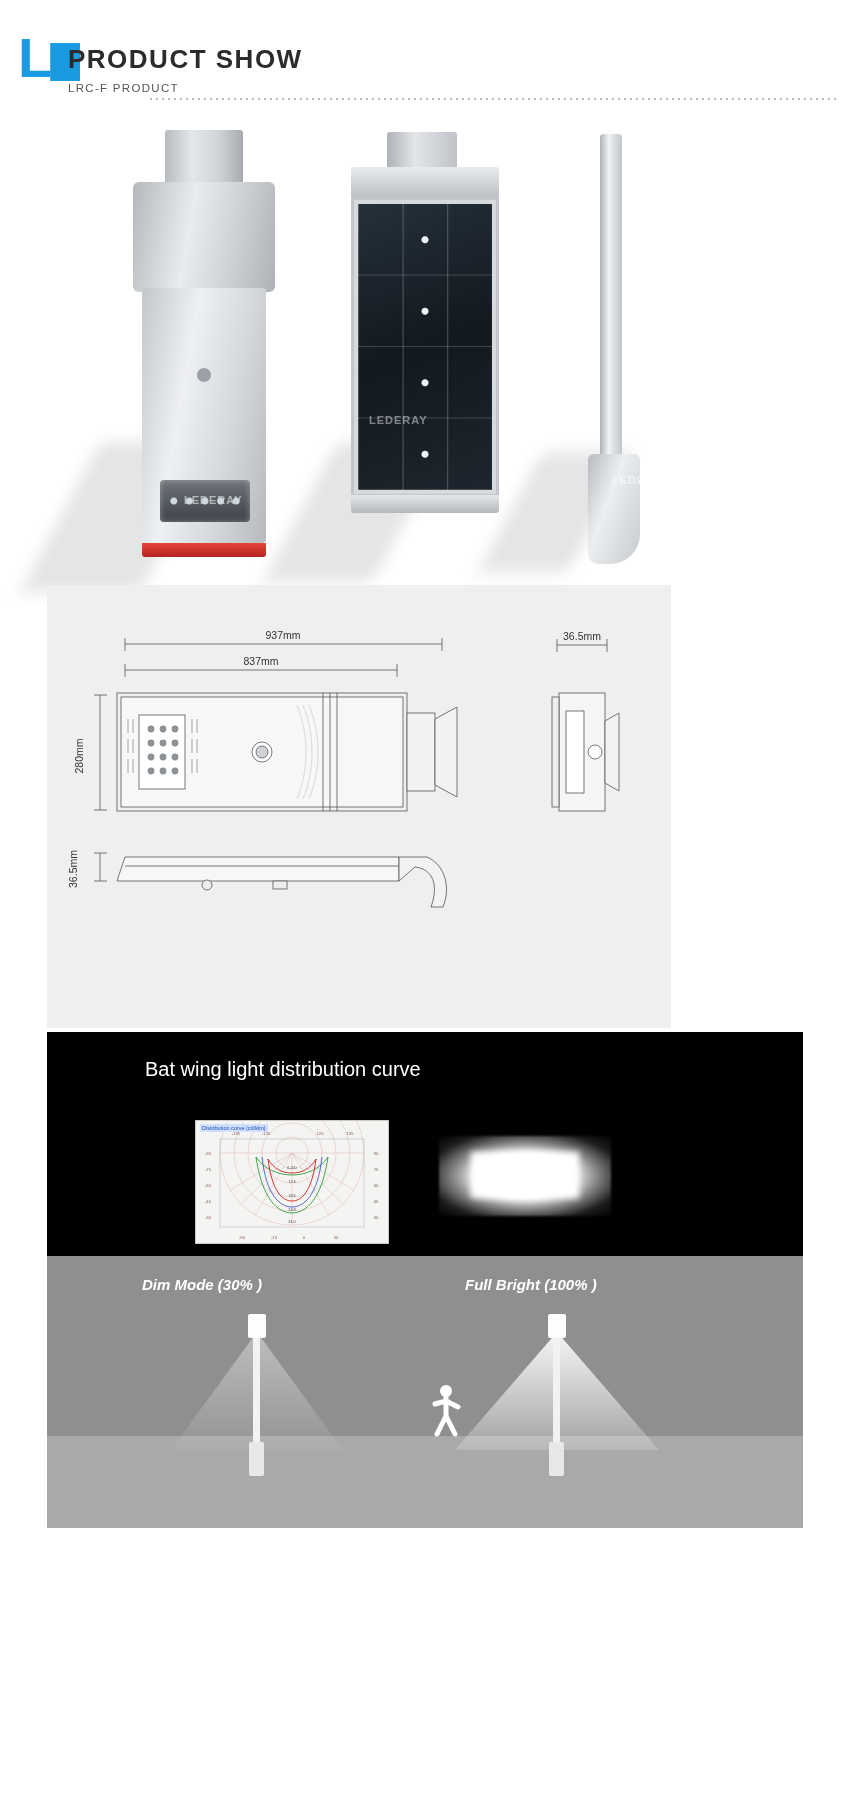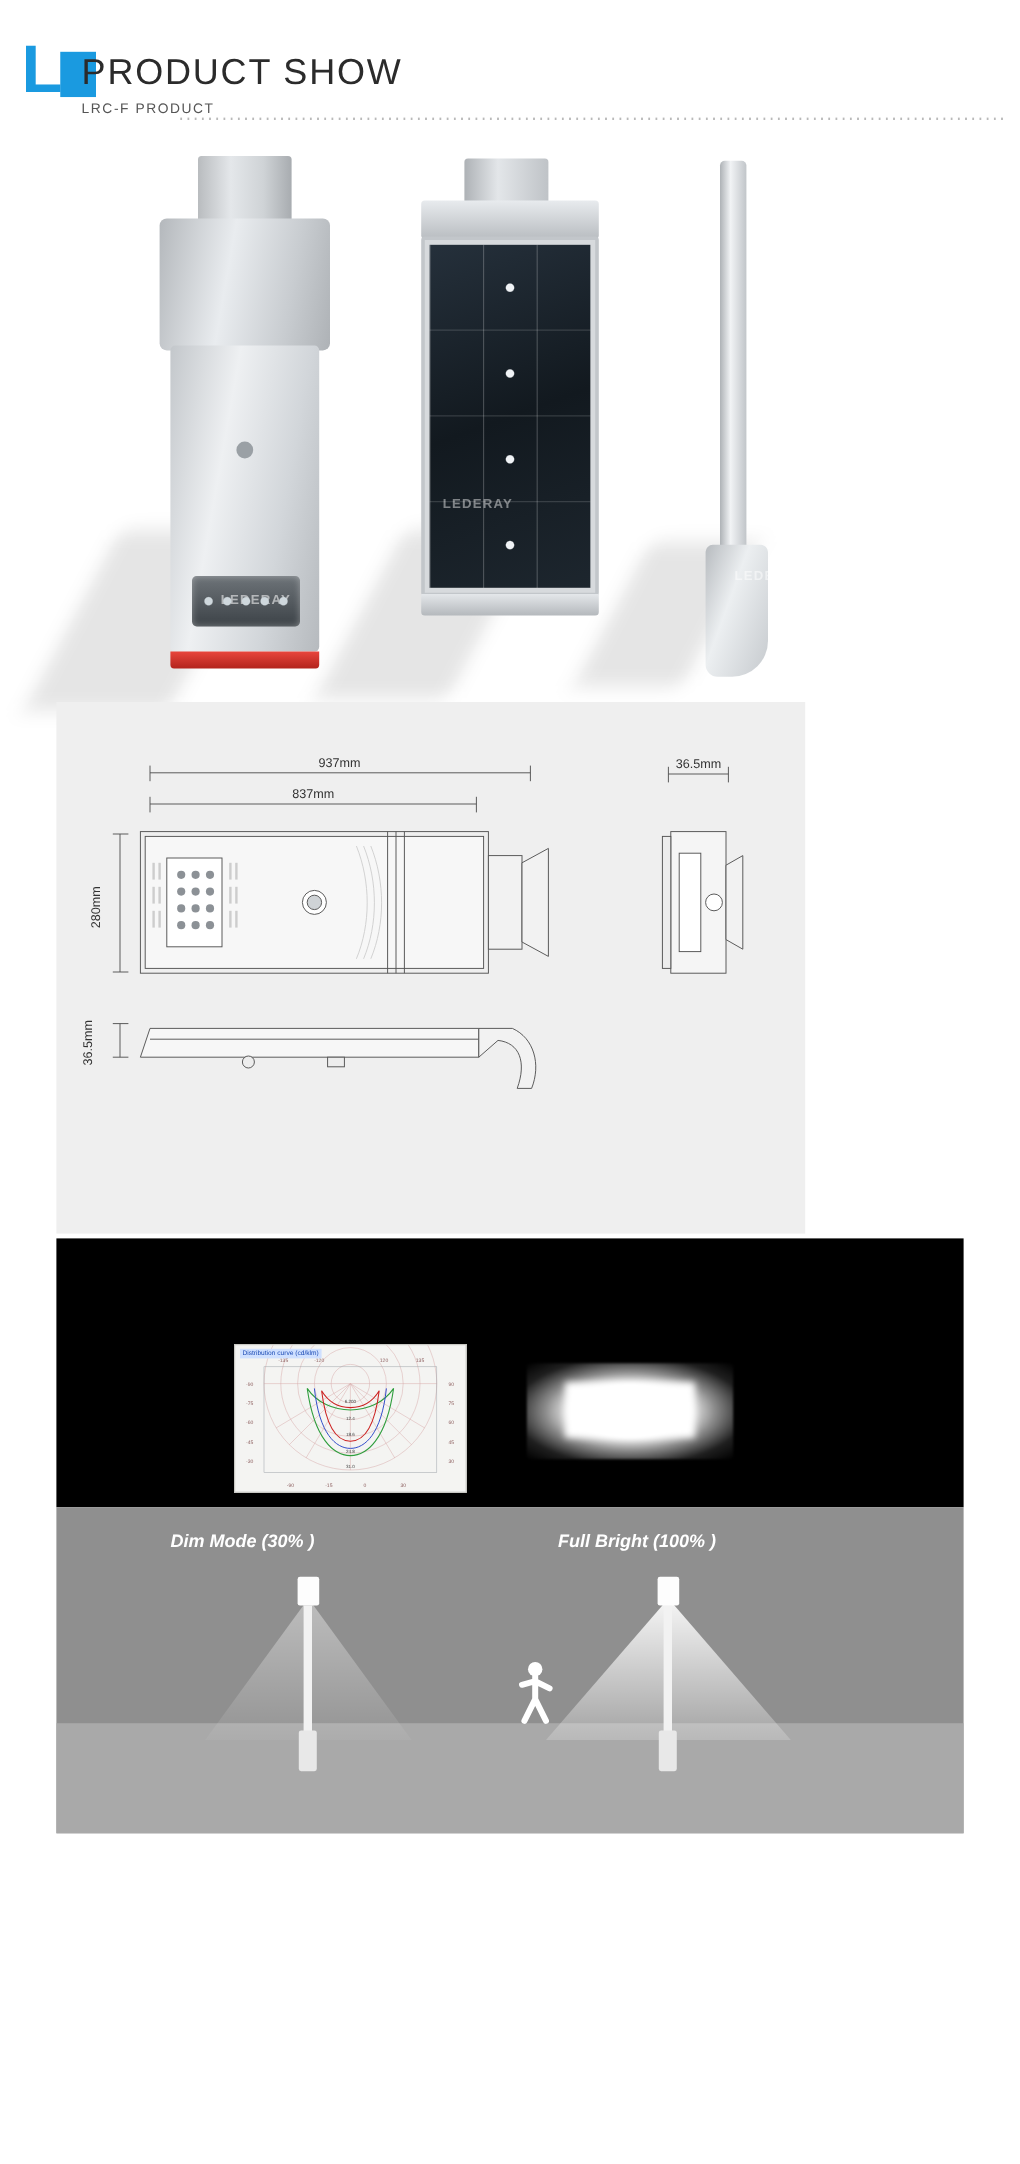--- a/index.html
+++ b/index.html
@@ -22,21 +22,21 @@
     font-size:56px;line-height:56px;font-weight:bold;color:#1a9ae0;
     letter-spacing:-4px;
   }
   .logo-mark .sq{
     display:inline-block;width:30px;height:38px;background:#1a9ae0;
     vertical-align:-4px;margin-left:2px;
     clip-path:polygon(0 0,100% 0,100% 100%,0 100%);
   }
   .title-block{position:absolute;left:68px;top:44px;}
   .title-main{
-    font-size:30px;letter-spacing:1.5px;color:#2b2b2b;font-weight:400;
+    font-size:26px;letter-spacing:1.5px;color:#2b2b2b;font-weight:700;
   }
   .title-sub{
     font-size:11.5px;letter-spacing:1.3px;color:#555;margin-top:7px;
   }
   .dot-line{
     position:absolute;left:148px;top:98px;width:690px;height:2px;
     background-image:radial-gradient(circle, #b9b9b9 0.9px, transparent 1px);
     background-size:6px 2px;
     background-repeat:repeat-x;
   }
@@ -346,20 +346,21 @@
       </g>
       <g font-family="Liberation Sans, sans-serif" font-size="10.5" fill="#333" text-anchor="middle">
         <text x="36" y="171" transform="rotate(-90 36 171)">280mm</text>
         <text x="30" y="284" transform="rotate(-90 30 284)">36.5mm</text>
       </g>
     </svg>
 
   </div>
 
   <div class="dark">
+    <div class="dark-title">Bat wing light distribution curve</div>
 
     <div class="curve-box">
       <div class="curve-label">Distribution curve (cd/klm)</div>
       <svg width="192" height="122" viewBox="0 0 192 122">
         <g stroke="#d8a8a8" stroke-width="0.4" fill="none">
           <circle cx="96" cy="32" r="16"></circle>
           <circle cx="96" cy="32" r="30"></circle>
           <circle cx="96" cy="32" r="44"></circle>
           <circle cx="96" cy="32" r="58"></circle>
           <circle cx="96" cy="32" r="72"></circle>

